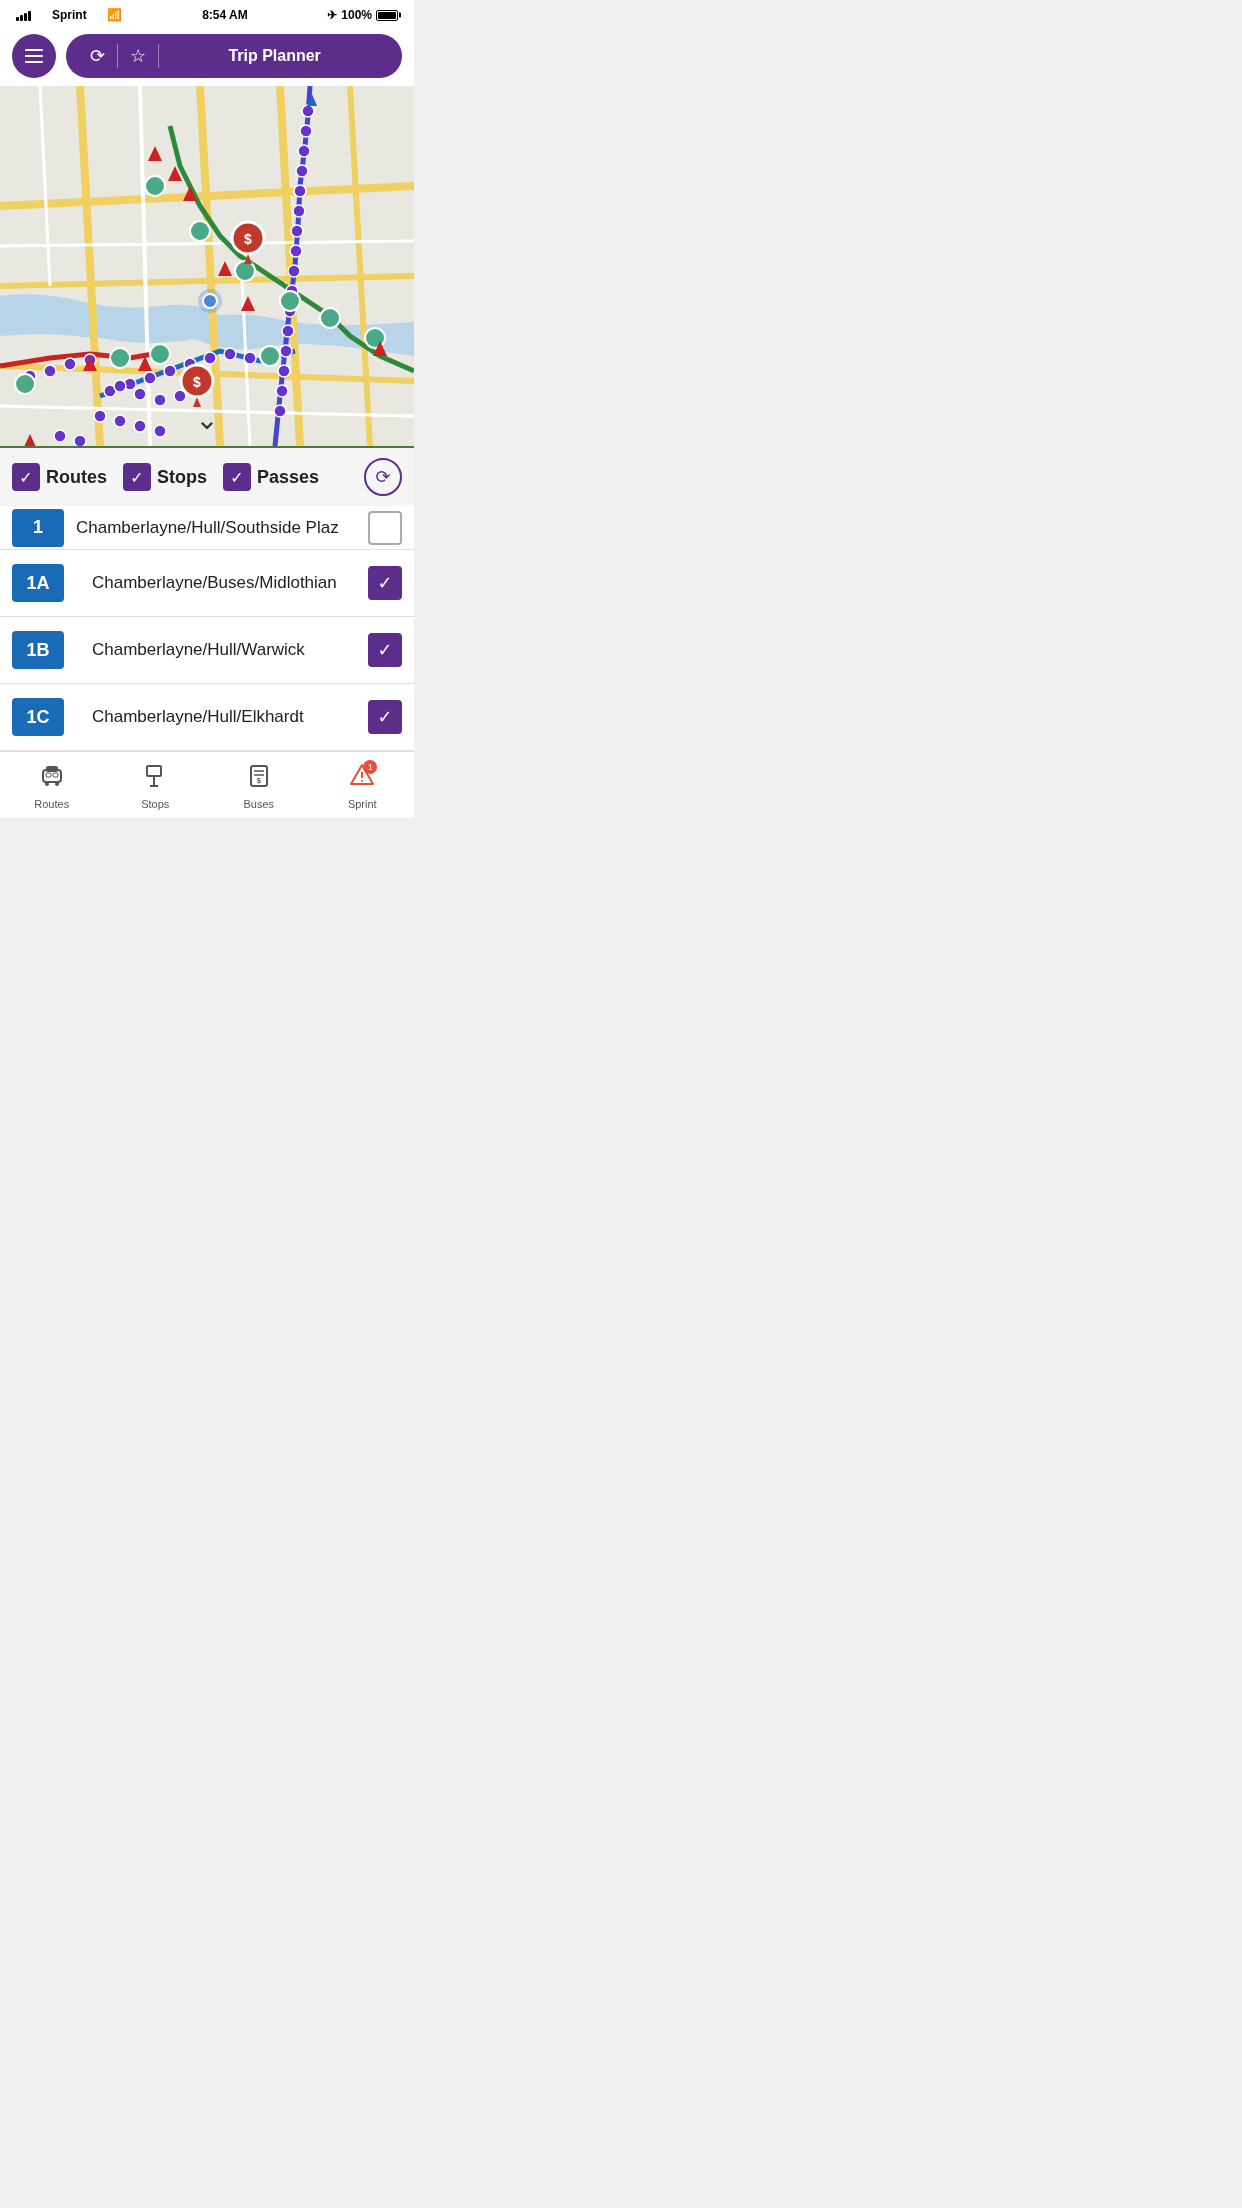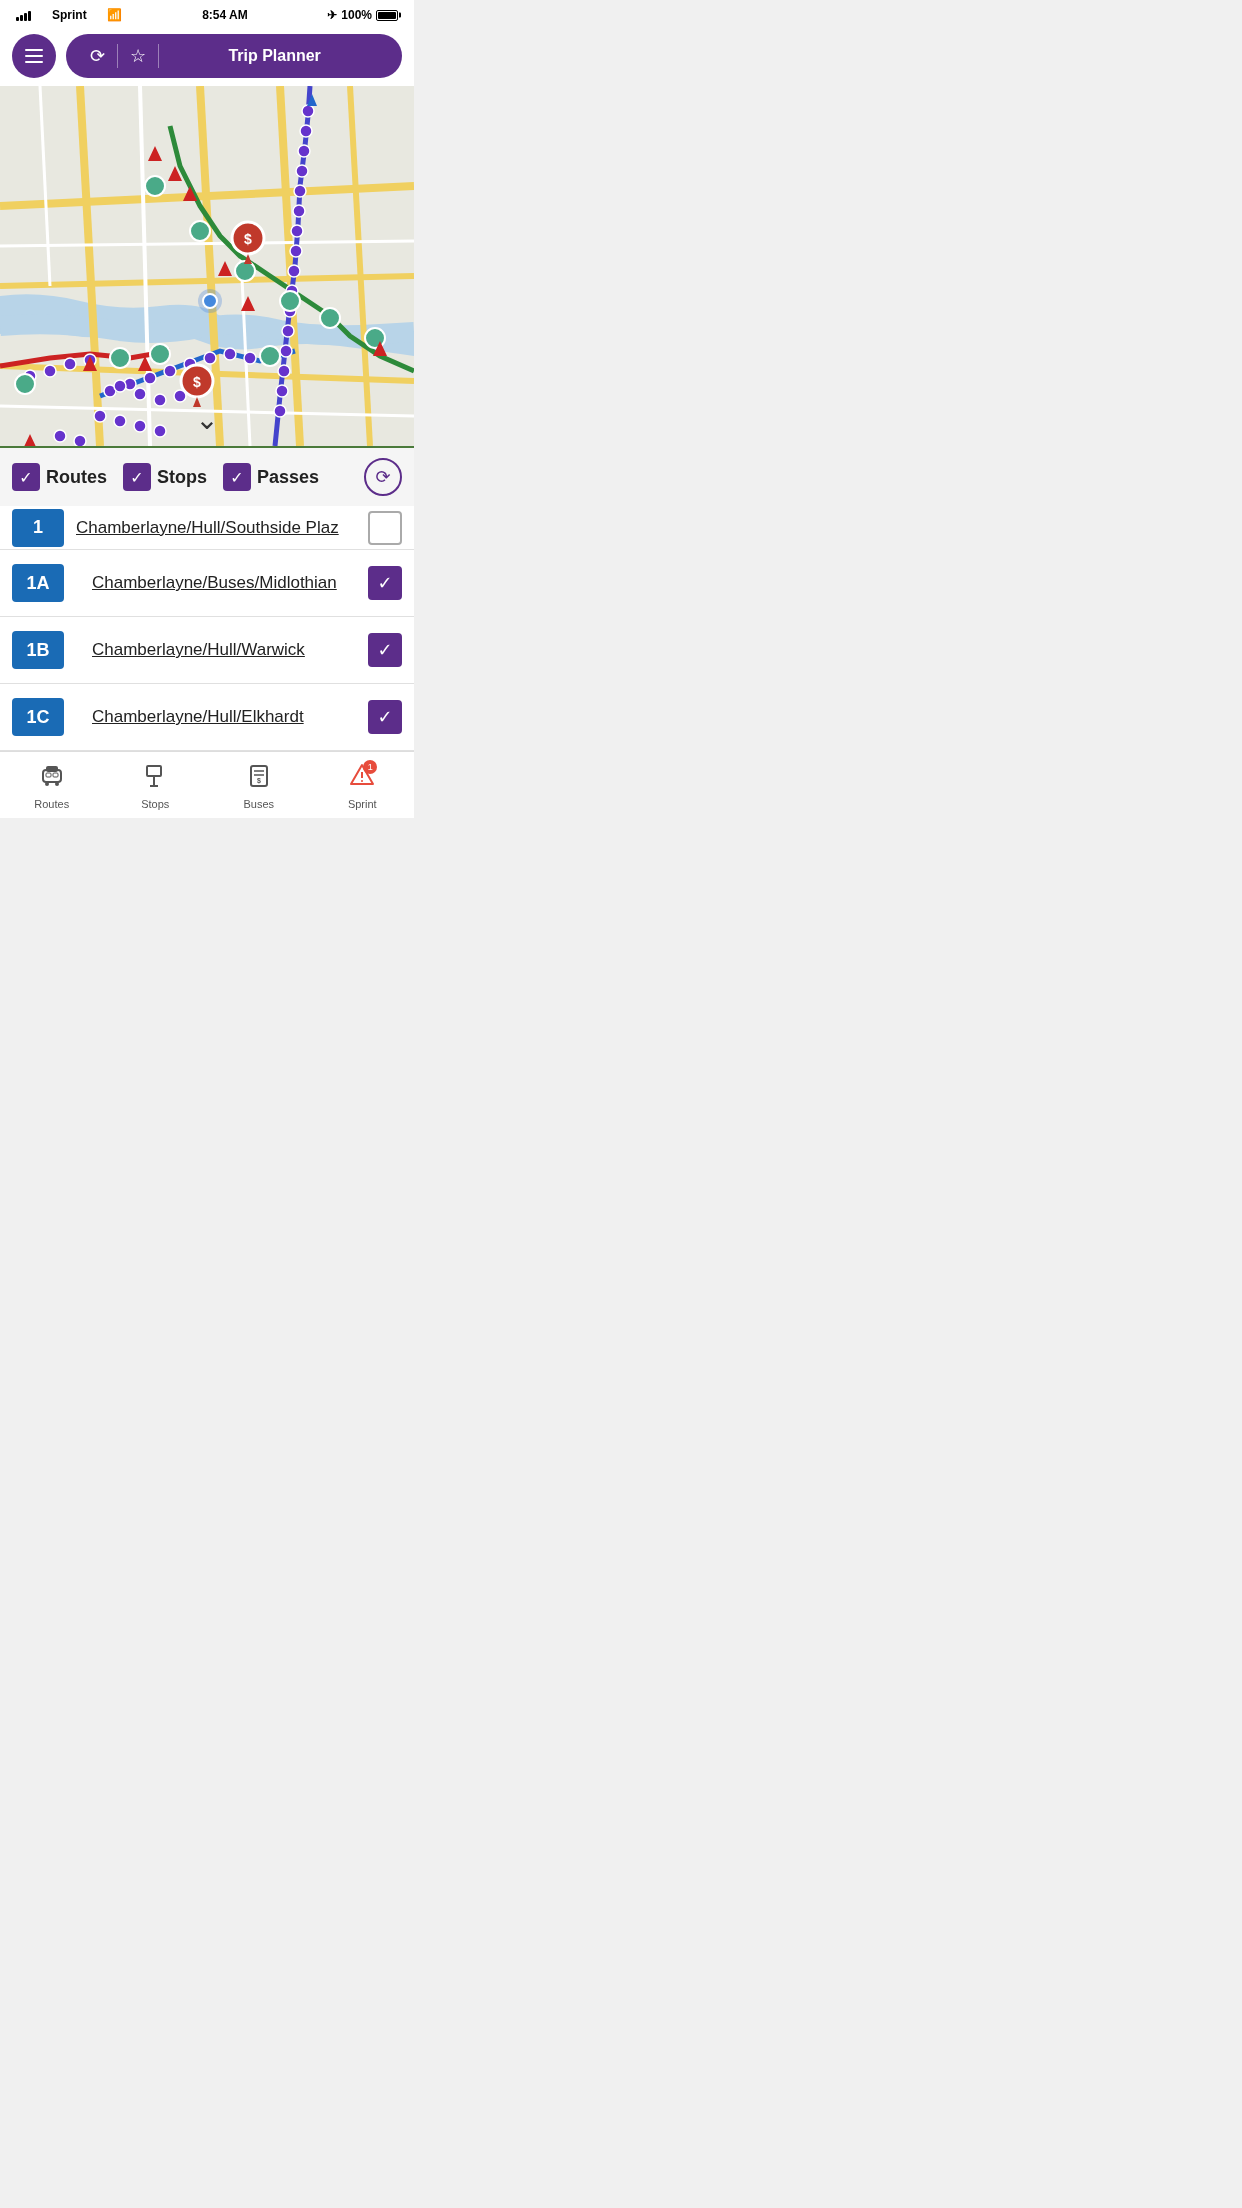--- a/index.html
+++ b/index.html
@@ -150,21 +150,20 @@
       display: flex; align-items: center; justify-content: center;
       color: white;
       font-size: 18px;
       font-weight: 700;
       flex-shrink: 0;
     }
     .route-name {
       flex: 1;
       font-size: 17px;
       color: #222;
-      text-decoration: underline;
     }
     .route-check {
       width: 34px; height: 34px;
       border-radius: 4px;
       display: flex; align-items: center; justify-content: center;
       font-size: 18px;
       color: white;
       flex-shrink: 0;
     }
     .route-check.checked { background: #5c2d8a; }

